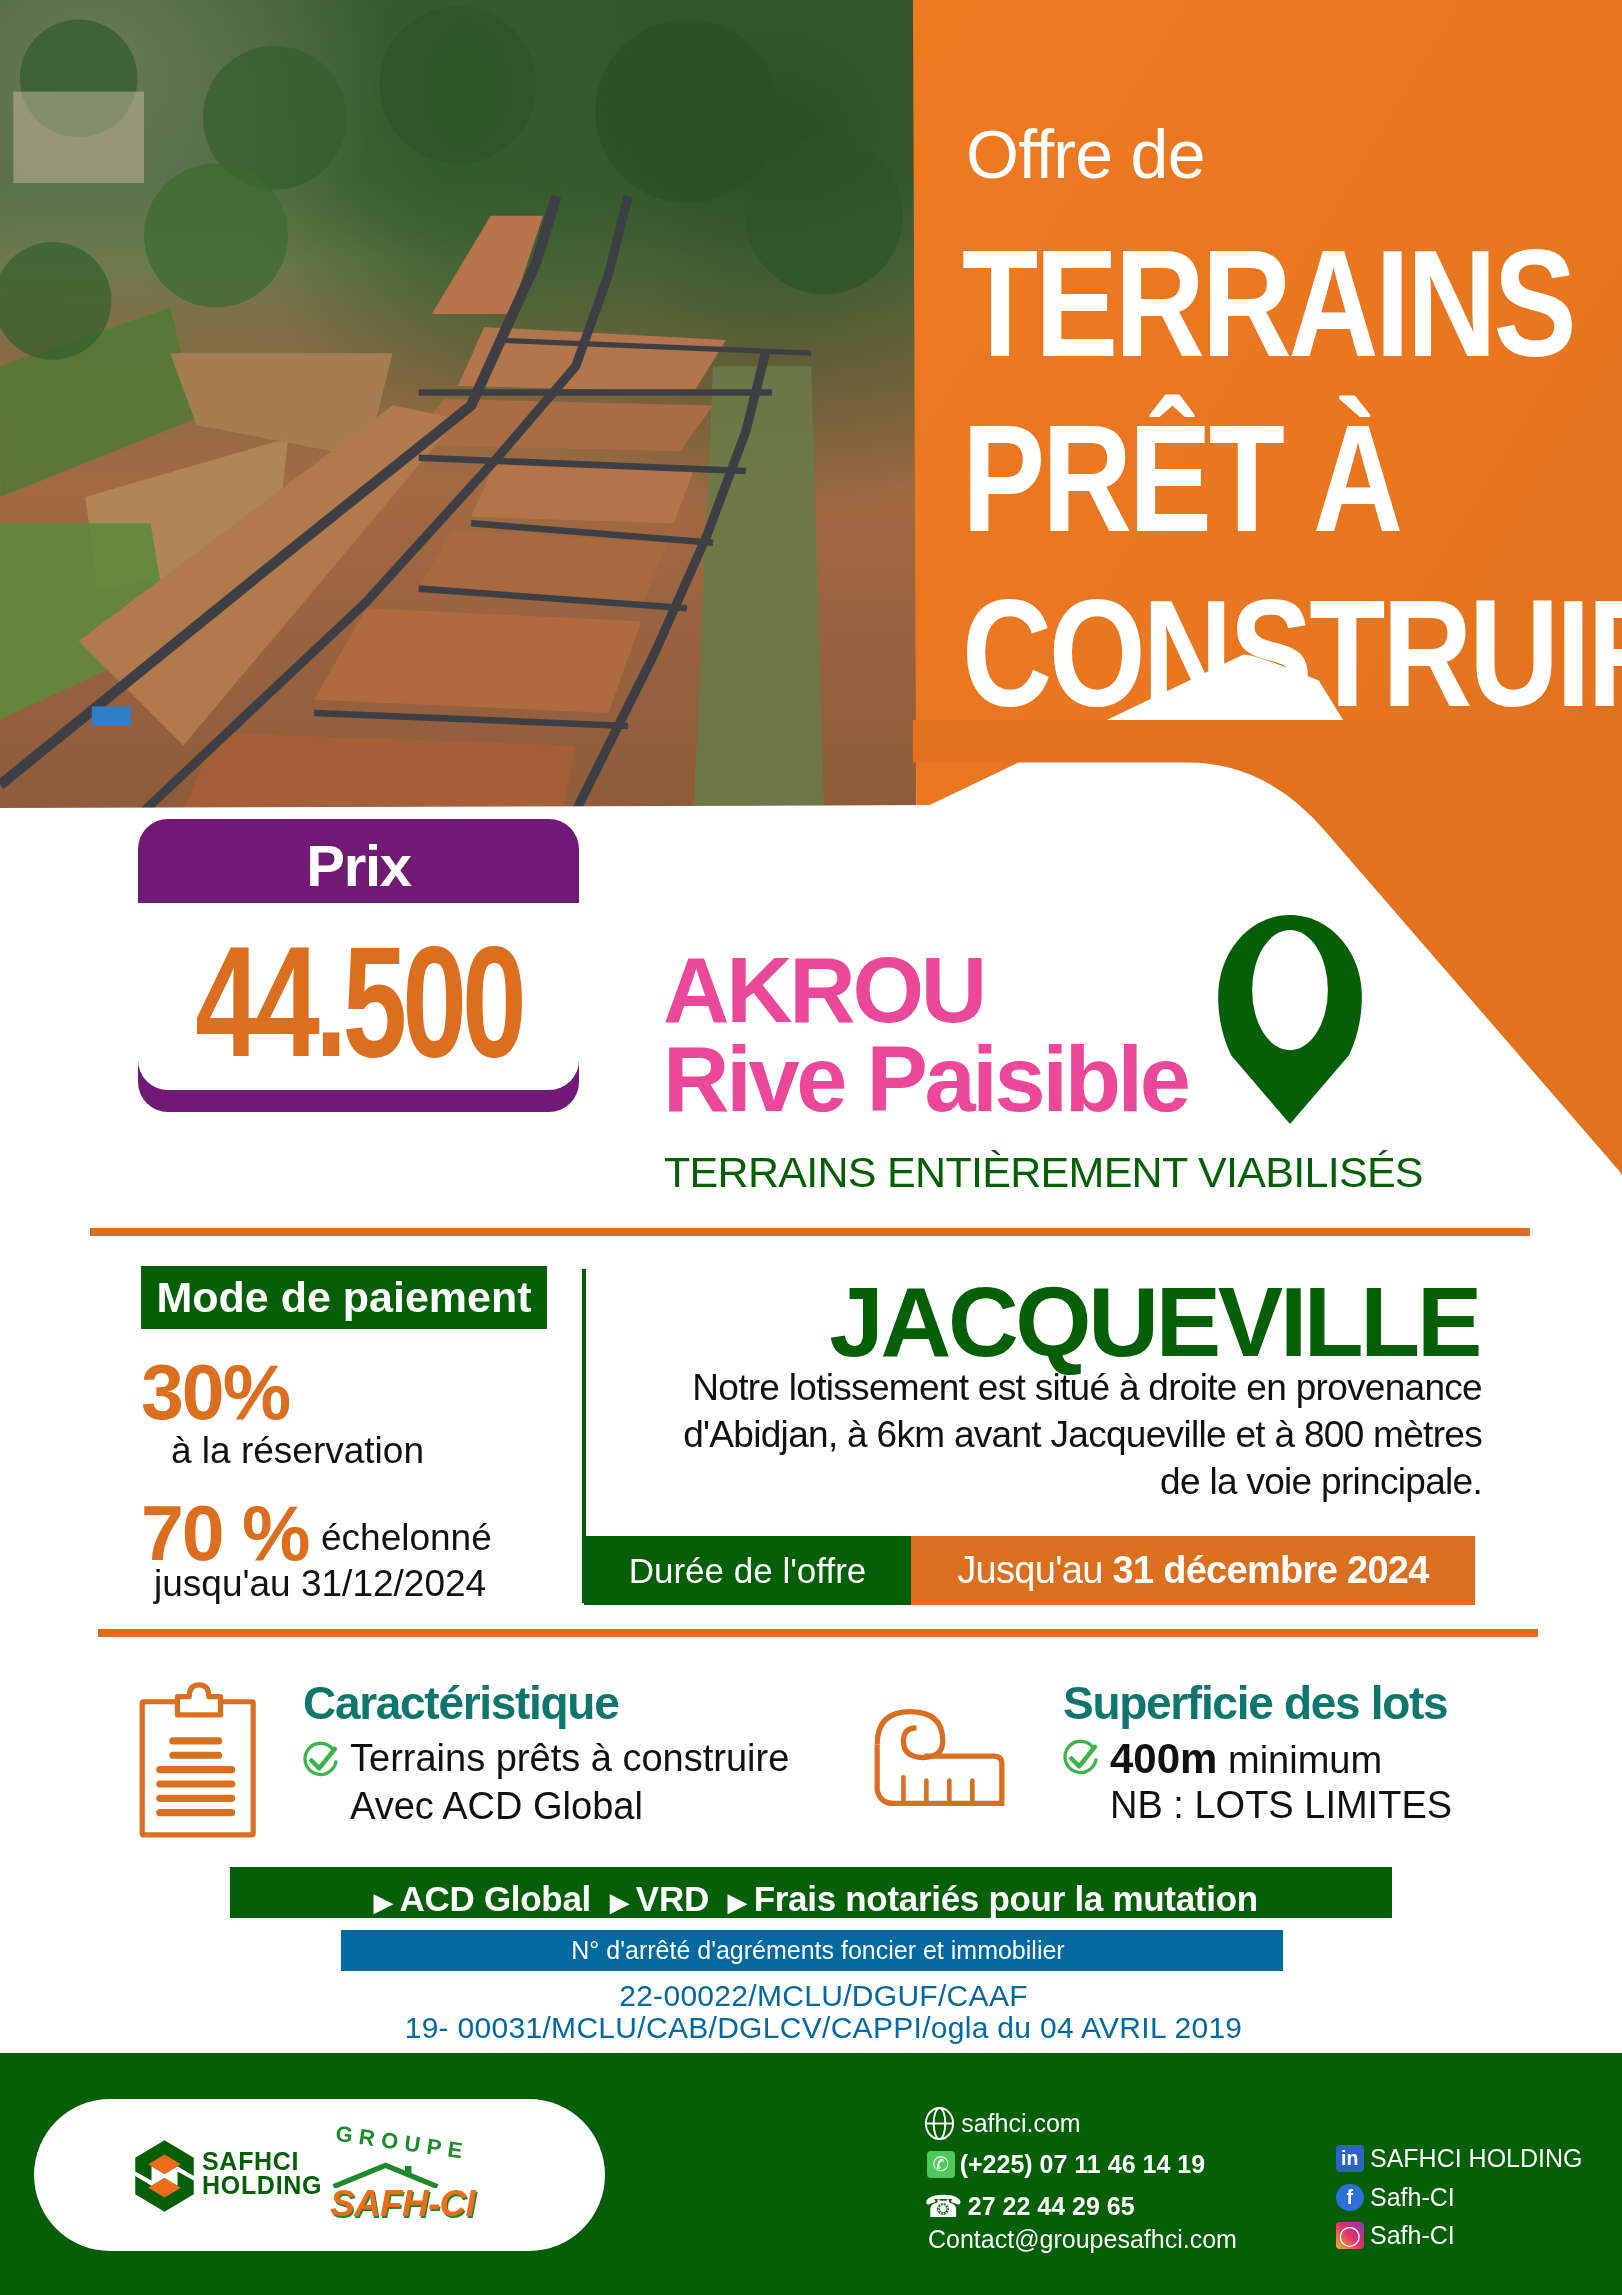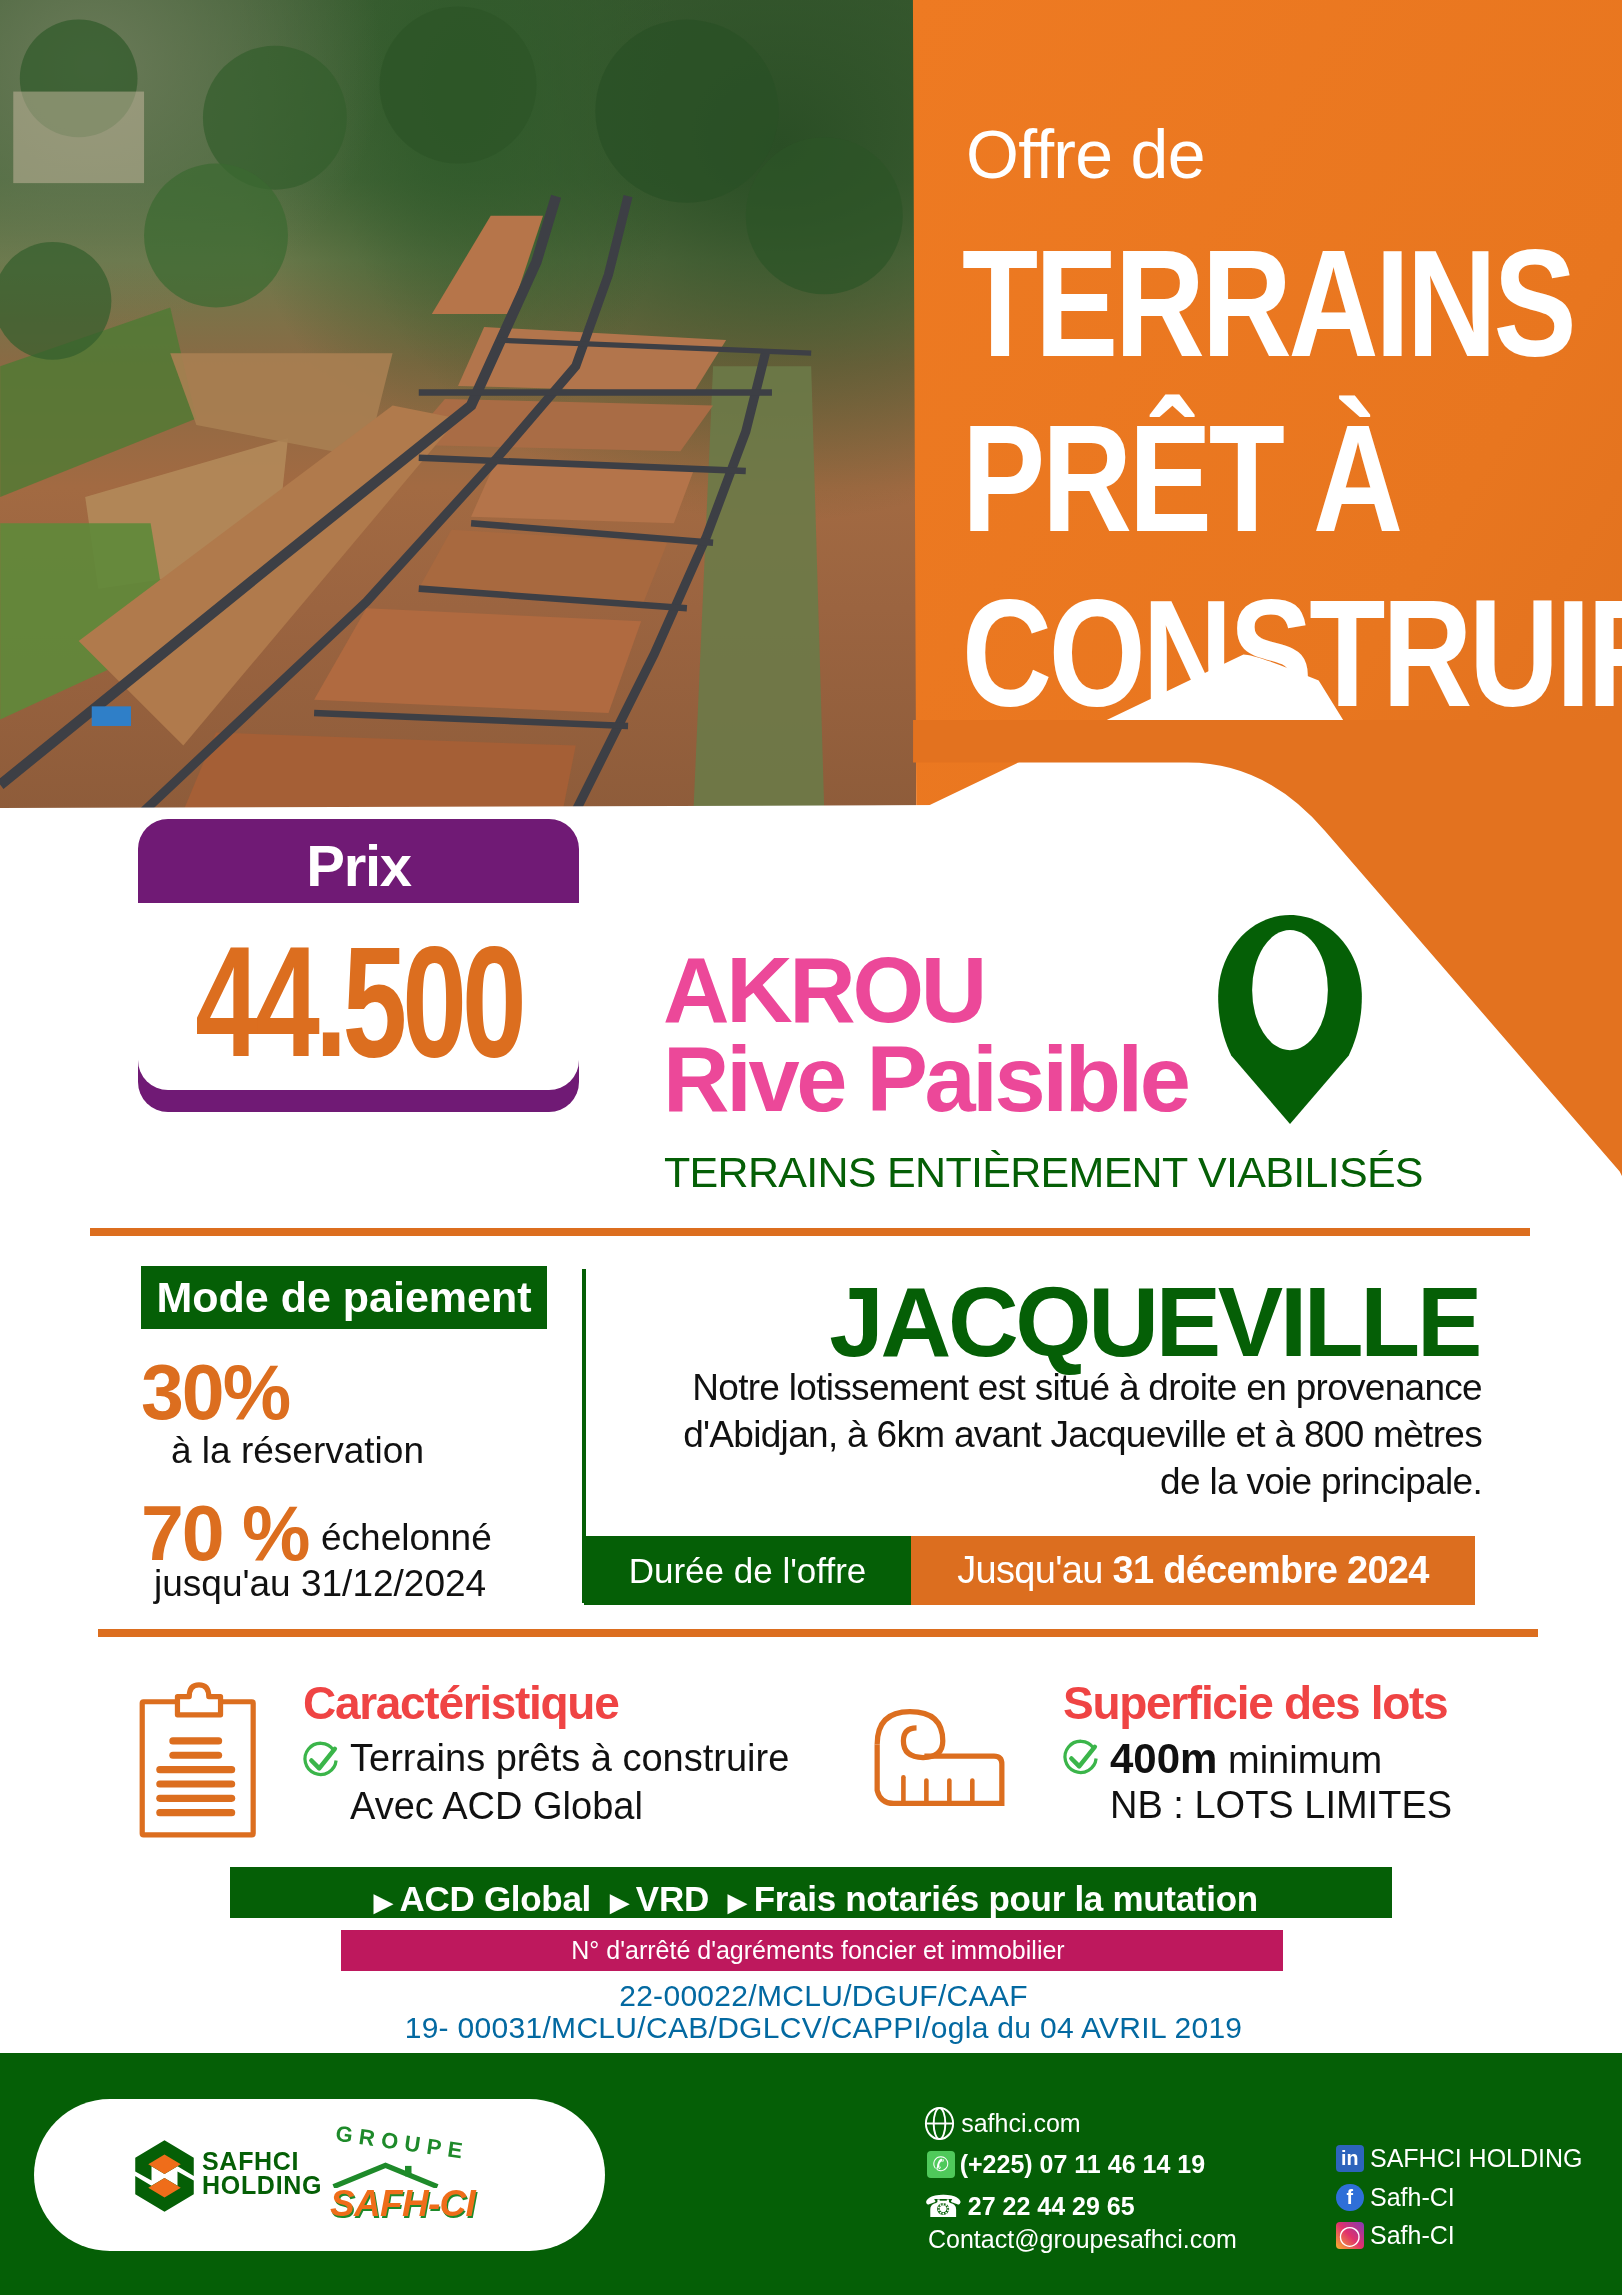--- a/index.html
+++ b/index.html
@@ -82,28 +82,28 @@
   .vline { position: absolute; left: 582px; top: 1269px; width: 3.9px; height: 334px; background: #055f06; }
   .city { position: absolute; right: 144px; top: 1266px; font-size: 98px; font-weight: 700; color: #055f06; letter-spacing: -3.3px; }
   .city-desc { position: absolute; right: 141px; top: 1364px; width: 916px; text-align: right; font-size: 37px; line-height: 47px; color: #111; letter-spacing: -0.7px; }
   .duree-label { position: absolute; left: 584px; top: 1536px; width: 327px; height: 69px; background: #055f06; color: #fff; font-size: 35px; text-align: center; line-height: 69px; }
   .duree-value { position: absolute; left: 911px; top: 1536px; width: 564px; height: 69px; background: #dc6e1f; color: #fff; font-size: 38px; text-align: center; line-height: 69px; letter-spacing: -0.7px; }
   .duree-value b { font-weight: 700; }
 
   
   .clip-icon { position: absolute; left: 137px; top: 1682px; }
   .tape-icon { position: absolute; left: 864px; top: 1705px; }
-  .feat-title { position: absolute; font-size: 46px; font-weight: 700; color: #ef4444; letter-spacing: -1.3px; }
+  .feat-title { position: absolute; font-size: 46px; font-weight: 700; color: #0f766e; letter-spacing: -1.3px; }
   .feat-line { position: absolute; font-size: 38px; color: #111; }
   .check-icon { position: absolute; }
 
   
   .incl-bar { position: absolute; left: 230px; top: 1867px; width: 1162px; height: 51px; background: #055f06; color: #fff; font-size: 35px; font-weight: 700; text-align: center; line-height: 63px; letter-spacing: -0.3px; }
   .incl-bar .arrow { font-size: 26px; margin: 0 6.5px 0 9.2px; }
-  .agrement-bar { position: absolute; left: 341px; top: 1930px; width: 942px; height: 41px; background: #be185d; color: #fff; font-size: 25px; text-align: center; line-height: 41px; padding-left: 12px; }
+  .agrement-bar { position: absolute; left: 341px; top: 1930px; width: 942px; height: 41px; background: #0369a1; color: #fff; font-size: 25px; text-align: center; line-height: 41px; padding-left: 12px; }
   .ref { position: absolute; left: 12px; width: 1623px; text-align: center; font-size: 30px; color: #0369a1; letter-spacing: 0.3px; }
 
   
   .footer { position: absolute; left: 0; top: 2053px; width: 1623px; height: 242px; background: #055f06; }
   .logo-pill { position: absolute; left: 34px; top: 2099px; width: 571px; height: 152px; background: #fff; border-radius: 76px; }
   .contact { position: absolute; color: #fff; font-size: 25px; display: flex; align-items: center; gap: 5.2px; }
   .social { position: absolute; color: #fff; font-size: 25px; display: flex; align-items: center; gap: 6.5px; }
   .sq { display: inline-block; width: 27.5px; height: 27.5px; border-radius: 3.9px; color: #fff; font-weight: 700; text-align: center; line-height: 27.5px; font-size: 19.6px; }
 </style>
 </head>

